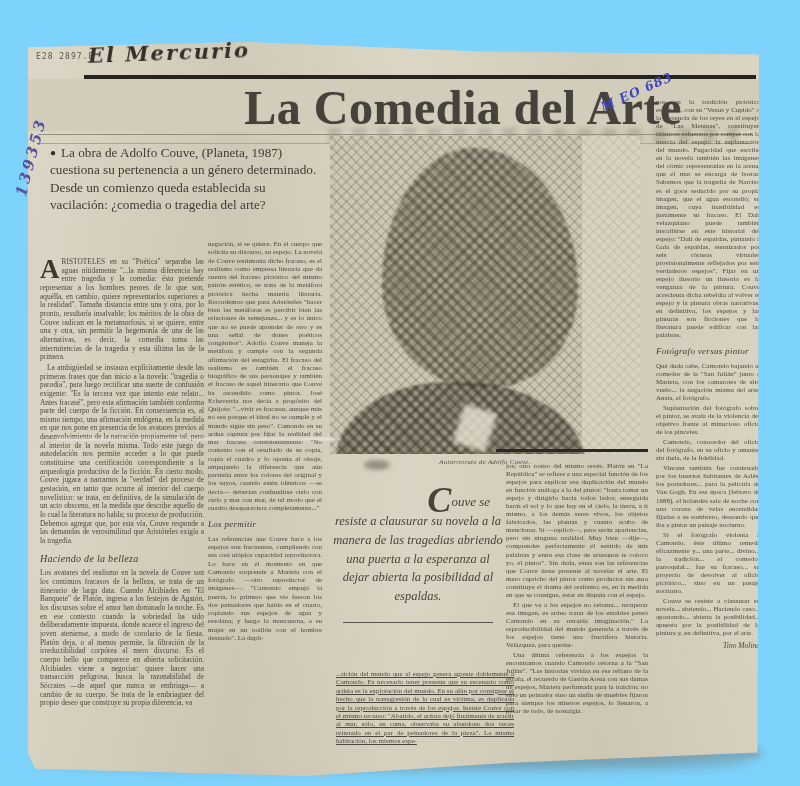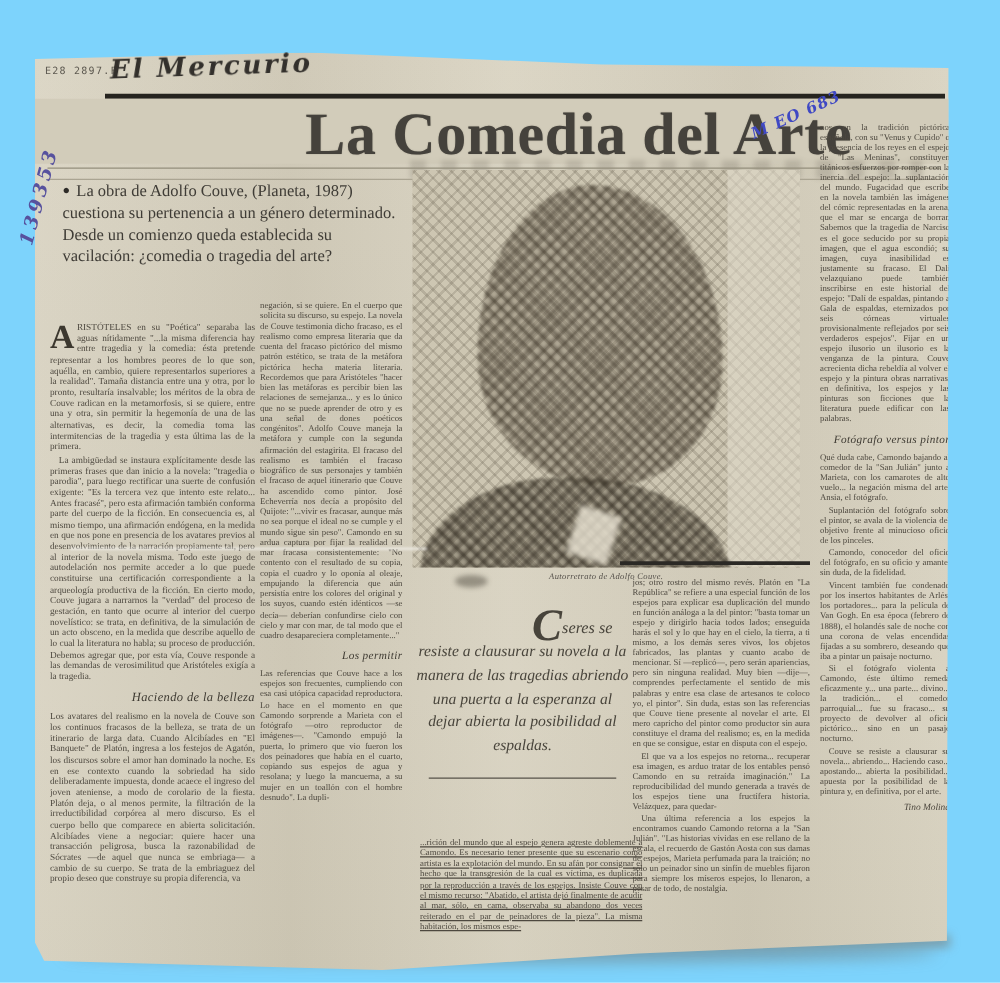--- a/index.html
+++ b/index.html
@@ -73,21 +73,21 @@
 
   
   .col{position:absolute;text-align:justify;color:#4d483f;overflow:hidden;}
   .col p{margin:0 0 2px;}
   .col p + p{text-indent:7px;}
   .col1{left:12px;top:216px;width:164px;height:560px;font-size:7.4px;line-height:1.17;}
   .col2{left:180px;top:198px;width:114px;height:586px;font-size:7px;line-height:1.18;}
   .col3{left:478px;top:420px;width:142px;height:362px;font-size:7px;line-height:1.15;}
   .col4{left:628px;top:56px;width:104px;height:700px;font-size:7px;line-height:1.15;}
   .belowquote{left:308px;top:628px;width:178px;height:108px;font-size:7px;line-height:1.2;text-decoration:underline;}
-  .subhead{font-style:italic;font-weight:normal;text-align:right;color:#3e3a32;
+  .subhead{font-style:italic;font-weight:normal;text-align:left;color:#3e3a32;
     margin:7px 0 5px;font-size:10px;letter-spacing:.3px;}
   .col2 .subhead,.col4 .subhead{font-size:9px;}
   .dropcap{float:left;font-size:27px;line-height:23px;padding-right:2px;color:#3c382f;font-weight:600;}
 
   
   .pullquote{position:absolute;left:304px;top:448px;width:172px;text-align:center;
     font-style:italic;color:#48443b;}
   .pq-lead{text-align:right;padding-right:14px;font-size:13px;}
   .pq-initial{font-size:36px;line-height:20px;vertical-align:-6px;font-weight:600;}
   .pq-body{font-size:12.5px;line-height:1.5;margin-top:2px;}
@@ -139,21 +139,21 @@
       <p>Los avatares del realismo en la novela de Couve son los continuos fracasos de la belleza, se trata de un itinerario de larga data. Cuando Alcibíades en "El Banquete" de Platón, ingresa a los festejos de Agatón, los discursos sobre el amor han dominado la noche. Es en ese contexto cuando la sobriedad ha sido deliberadamente impuesta, donde acaece el ingreso del joven ateniense, a modo de corolario de la fiesta. Platón deja, o al menos permite, la filtración de la irreductibilidad corpórea al mero discurso. Es el cuerpo bello que comparece en abierta solicitación. Alcibíades viene a negociar: quiere hacer una transacción peligrosa, busca la razonabilidad de Sócrates —de aquel que nunca se embriaga— a cambio de su cuerpo. Se trata de la embriaguez del propio deseo que construye su propia diferencia, va</p>
     </div>
 
     <div class="col col2">
       <p>negación, si se quiere. En el cuerpo que solicita su discurso, su espejo. La novela de Couve testimonia dicho fracaso, es el realismo como empresa literaria que da cuenta del fracaso pictórico del mismo patrón estético, se trata de la metáfora pictórica hecha materia literaria. Recordemos que para Aristóteles "hacer bien las metáforas es percibir bien las relaciones de semejanza... y es lo único que no se puede aprender de otro y es una señal de dones poéticos congénitos". Adolfo Couve maneja la metáfora y cumple con la segunda afirmación del estagirita. El fracaso del realismo es también el fracaso biográfico de sus personajes y también el fracaso de aquel itinerario que Couve ha ascendido como pintor. José Echeverría nos decía a propósito del Quijote: "...vivir es fracasar, aunque más no sea porque el ideal no se cumple y el mundo sigue sin peso". Camondo en su ardua captura por fijar la realidad del mar fracasa consistentemente: "No contento con el resultado de su copia, copia el cuadro y lo oponía al oleaje, empujando la diferencia que aún persistía entre los colores del original y los suyos, cuando estén idénticos —se decía— deberían confundirse cielo con cielo y mar con mar, de tal modo que el cuadro desapareciera completamente..."</p>
       <h3 class="subhead">Los permitir</h3>
       <p>Las referencias que Couve hace a los espejos son frecuentes, cumpliendo con esa casi utópica capacidad reproductora. Lo hace en el momento en que Camondo sorprende a Marieta con el fotógrafo —otro reproductor de imágenes—. "Camondo empujó la puerta, lo primero que vio fueron los dos peinadores que había en el cuarto, copiando sus espejos de agua y resolana; y luego la mancuerna, a su mujer en un toallón con el hombre desnudo". La dupli-</p>
     </div>
 
     <div class="pullquote">
-      <div class="pq-lead"><span class="pq-initial">C</span><span>seres se</span></div>
+      <div class="pq-lead"><span class="pq-initial">C</span><span>ouve se</span></div>
       <div class="pq-body">resiste a clausurar su novela a la manera de las tragedias abriendo una puerta a la esperanza al dejar abierta la posibilidad al espaldas.</div>
       <hr class="pq-rule">
     </div>
 
     <div class="col belowquote">
       <p>...rición del mundo que al espejo genera agreste doblemente a Camondo. Es necesario tener presente que su escenario como artista es la explotación del mundo. En su afán por consignar el hecho que la transgresión de la cual es víctima, es duplicada por la reproducción a través de los espejos. Insiste Couve con el mismo recurso: "Abatido, el artista dejó finalmente de acudir al mar, sólo, en cama, observaba su abandono dos veces reiterado en el par de peinadores de la pieza". La misma habitación, los mismos espe-</p>
     </div>
 
     <div class="col col3">
       <p>jos; otro rostro del mismo revés. Platón en "La República" se refiere a una especial función de los espejos para explicar esa duplicación del mundo en función análoga a la del pintor: "basta tomar un espejo y dirigirlo hacia todos lados; enseguida harás el sol y lo que hay en el cielo, la tierra, a ti mismo, a los demás seres vivos, los objetos fabricados, las plantas y cuanto acabo de mencionar. Sí —replicó—, pero serán apariencias, pero sin ninguna realidad. Muy bien —dije—, comprendes perfectamente el sentido de mis palabras y entre esa clase de artesanos te coloco yo, el pintor". Sin duda, estas son las referencias que Couve tiene presente al novelar el arte. El mero capricho del pintor como productor sin aura constituye el drama del realismo; es, en la medida en que se consigue, estar en disputa con el espejo.</p>

